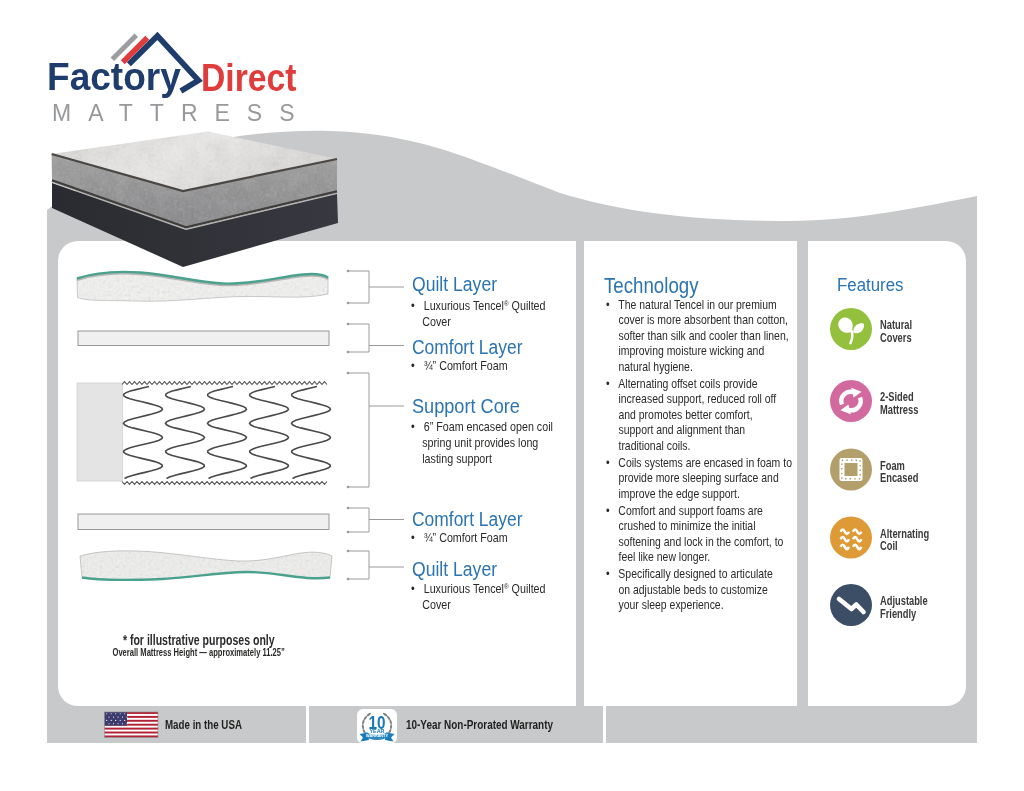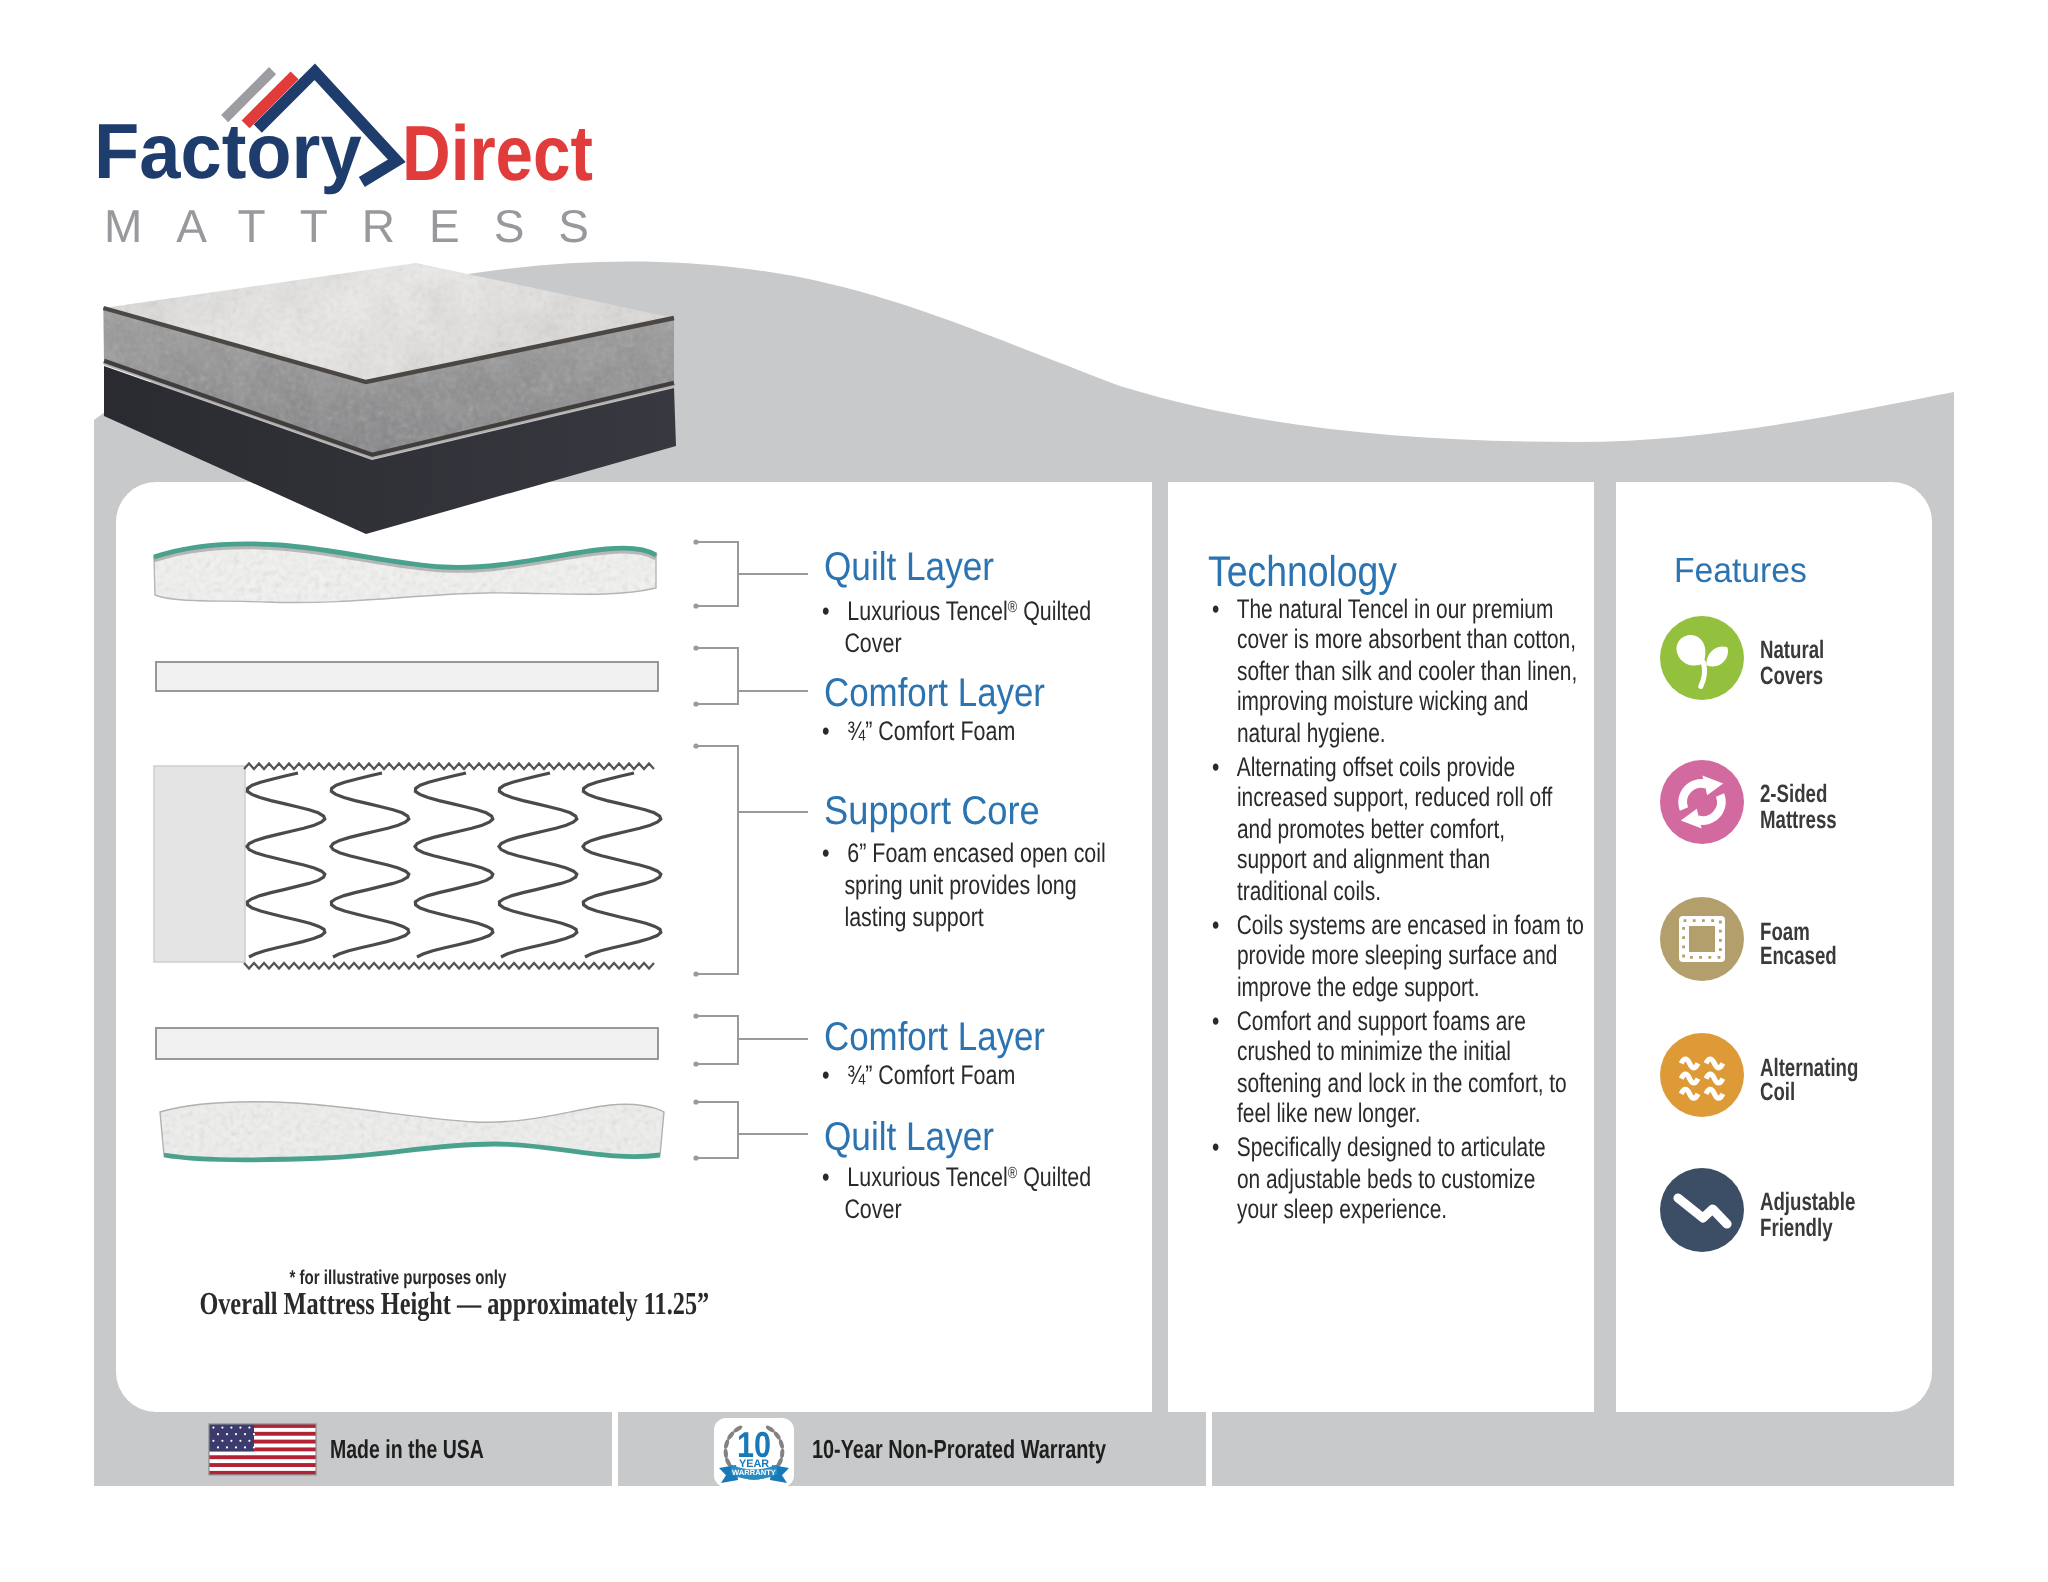--- a/index.html
+++ b/index.html
@@ -256,22 +256,22 @@
 <div class="abs hd" style="left:411.7px;top:396.3px;transform:scaleX(0.907);">Support Core</div>
 <div class="abs bt" style="left:411px;top:419.4px;">•&nbsp;&nbsp;&nbsp;6” Foam encased open coil<br>spring unit provides long<br>lasting support</div>
 
 <div class="abs hd" style="left:412.3px;top:508.9px;transform:scaleX(0.872);">Comfort Layer</div>
 <div class="abs bt" style="left:411px;top:530.4px;">•&nbsp;&nbsp;&nbsp;¾” Comfort Foam</div>
 
 <div class="abs hd" style="left:411.7px;top:559.0px;transform:scaleX(0.879);">Quilt Layer</div>
 <div class="abs bt" style="left:411px;top:581.4px;">•&nbsp;&nbsp;&nbsp;Luxurious Tencel<span style="font-size:8px;vertical-align:4px;line-height:0;">®</span> Quilted<br>Cover</div>
 
 <div class="abs" style="left:59px;top:634.4px;width:280px;text-align:center;color:#2b2a29;font-weight:bold;white-space:nowrap;">
-  <div style="font-size:10px;line-height:12px;"><span style="display:inline-block;transform:scaleX(0.753);">* for illustrative purposes only</span></div>
-  <div style="font-size:16px;line-height:13.5px;font-family:Liberation Serif, serif;"><span style="display:inline-block;transform:scaleX(0.758);">Overall Mattress Height — approximately 11.25”</span></div>
+  <div style="font-size:14px;line-height:12px;"><span style="display:inline-block;transform:scaleX(0.753);">* for illustrative purposes only</span></div>
+  <div style="font-size:10px;line-height:13.5px;"><span style="display:inline-block;transform:scaleX(0.758);">Overall Mattress Height — approximately 11.25”</span></div>
 </div>
 
 <div class="abs hd" style="left:604px;top:275.9px;font-size:21.5px;line-height:21.5px;transform:scaleX(0.869);">Technology</div>
 <div class="abs" style="left:606px;top:296.6px;color:#2b2a29;font-size:13.4px;line-height:15.5px;white-space:nowrap;transform:scaleX(0.78);transform-origin:left top;padding-left:16px;text-indent:-16px;">
   <div style="margin-bottom:1.5px">•&nbsp;&nbsp;&nbsp;The natural Tencel in our premium<br>cover is more absorbent than cotton,<br>softer than silk and cooler than linen,<br>improving moisture wicking and<br>natural hygiene.</div>
   <div style="margin-bottom:1.5px">•&nbsp;&nbsp;&nbsp;Alternating offset coils provide<br>increased support, reduced roll off<br>and promotes better comfort,<br>support and alignment than<br>traditional coils.</div>
   <div style="margin-bottom:1.5px">•&nbsp;&nbsp;&nbsp;Coils systems are encased in foam to<br>provide more sleeping surface and<br>improve the edge support.</div>
   <div style="margin-bottom:1.5px">•&nbsp;&nbsp;&nbsp;Comfort and support foams are<br>crushed to minimize the initial<br>softening and lock in the comfort, to<br>feel like new longer.</div>
   <div>•&nbsp;&nbsp;&nbsp;Specifically designed to articulate<br>on adjustable beds to customize<br>your sleep experience.</div>
 </div>

